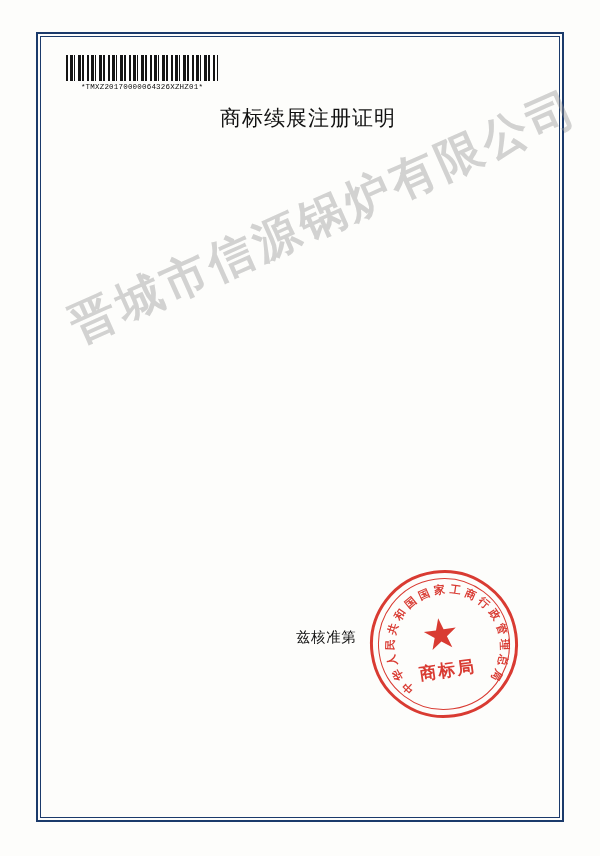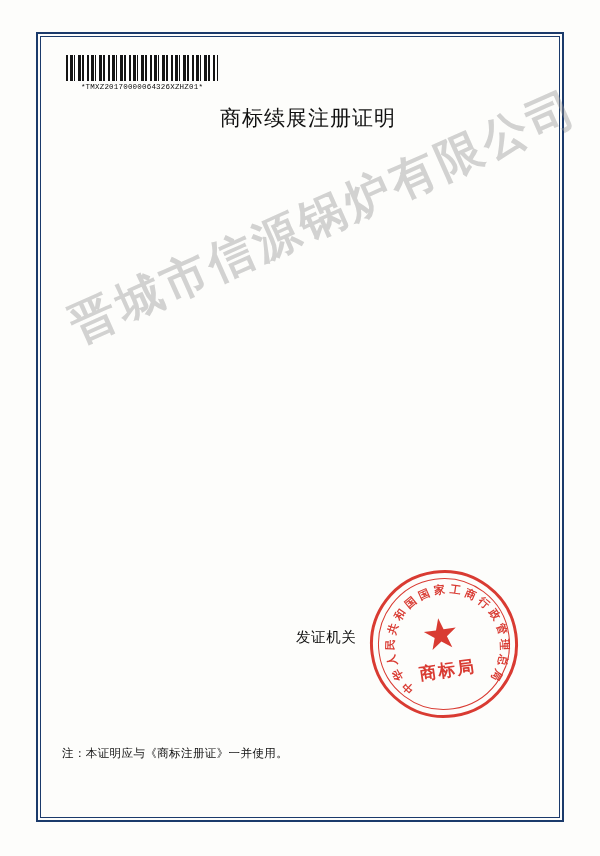--- a/index.html
+++ b/index.html
@@ -218,21 +218,21 @@
     <div class="barcode"></div>
     <div class="barcode-text">*TMXZ20170000064326XZHZ01*</div>
   </div>
 
   <div class="doc-title">商标续展注册证明</div>
 
 
 
   <div class="watermark">晋城市信源锅炉有限公司</div>
 
-  <div class="issuer-label">发证机关</div>
+  <div class="issuer-label">兹核准第</div>
 
   <div class="seal">
     <div class="seal-inner-ring"></div>
     <div class="seal-arc-text" id="seal-arc">
         <span style="transform: rotate(-128deg) translate(0px, -57px) translate(-50%, -50%) rotate(0deg);">中</span>
         <span style="transform: rotate(-112deg) translate(0px, -57px) translate(-50%, -50%) rotate(0deg);">华</span>
         <span style="transform: rotate(-96deg) translate(0px, -57px) translate(-50%, -50%) rotate(0deg);">人</span>
         <span style="transform: rotate(-80deg) translate(0px, -57px) translate(-50%, -50%) rotate(0deg);">民</span>
         <span style="transform: rotate(-64deg) translate(0px, -57px) translate(-50%, -50%) rotate(0deg);">共</span>
         <span style="transform: rotate(-48deg) translate(0px, -57px) translate(-50%, -50%) rotate(0deg);">和</span>
@@ -247,15 +247,14 @@
         <span style="transform: rotate(96deg) translate(0px, -57px) translate(-50%, -50%) rotate(0deg);">理</span>
         <span style="transform: rotate(112deg) translate(0px, -57px) translate(-50%, -50%) rotate(0deg);">总</span>
         <span style="transform: rotate(128deg) translate(0px, -57px) translate(-50%, -50%) rotate(0deg);">局</span>
       </div>
     <div class="seal-star">
         <span class="star-glyph">★</span>
       </div>
     <div class="seal-bottom-text">商标局</div>
   </div>
 
-  <div class="footer-note">注：本证明应与《商标注册证》一并使用。</div>
 
 </div>
 
 </body></html>

